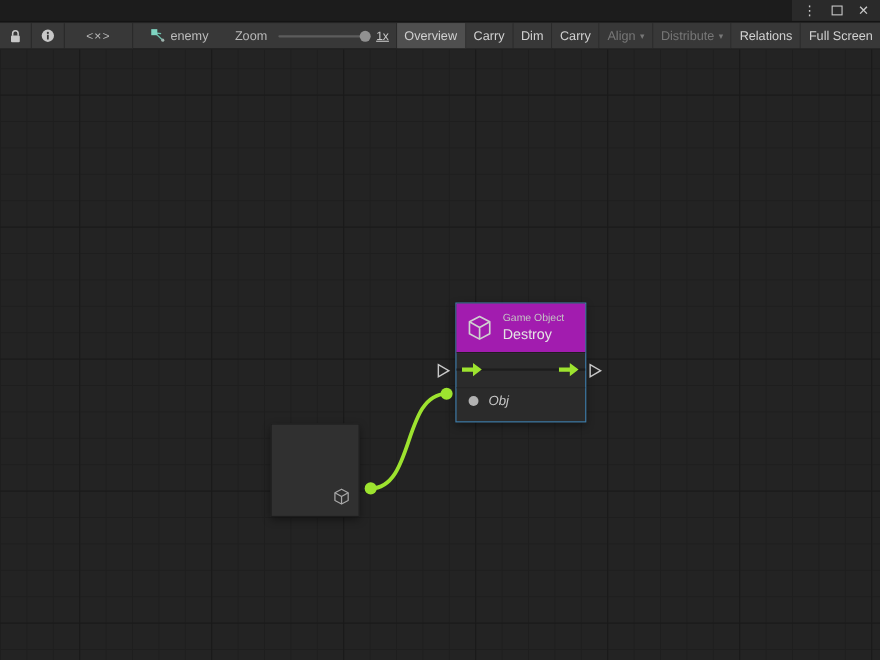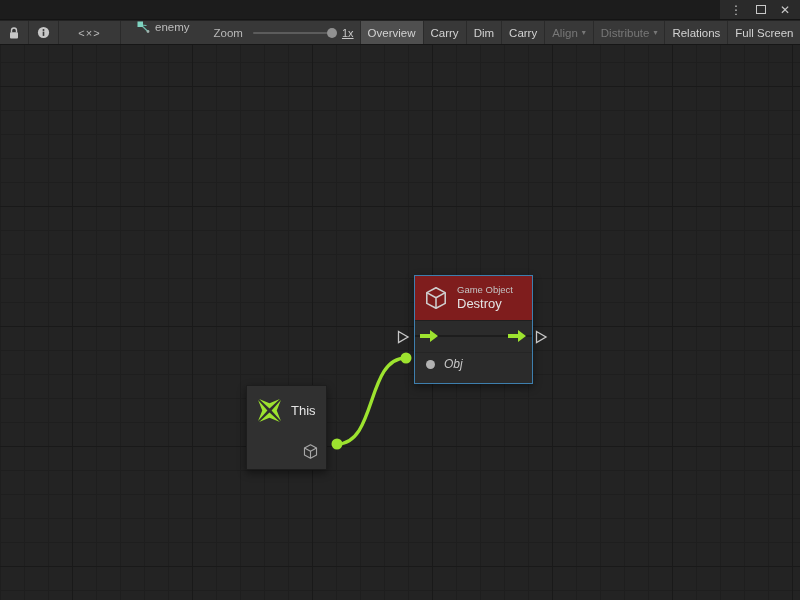--- a/index.html
+++ b/index.html
@@ -26,21 +26,21 @@
   .tb-btn { display:flex; align-items:center; justify-content:center;
             color:#d2d2d2; font-size:11.5px; padding:0 7px; white-space:nowrap;
             border-right:1px solid #2a2a2a; background:#383838; cursor:default;
             flex-shrink:0; }
   .tb-btn.icon-btn { padding:0 8px; }
   .tb-btn.active { background:#4f4f4f; }
   .tb-btn.disabled { color:#777777; }
   .tb-btn .dd { font-size:8px; margin-left:4px; color:#777777; }
   .right-group { margin-left:auto; display:flex; align-items:stretch;
                  border-left:1px solid #2a2a2a; }
-  .crumb { display:flex; align-items:flex-start; gap:5px; margin-left:16px;
+  .crumb { display:flex; align-items:center; gap:5px; margin-left:16px;
            color:#bdbdbd; font-size:11.5px; flex-shrink:0; }
   .zoom-wrap { display:flex; align-items:center; margin-left:24px; flex-shrink:0; }
   .zoom-label { color:#b8b8b8; font-size:11.5px; }
   .zoom-track { position:relative; width:80px; height:2px; background:#5c5c5c;
                 margin-left:10px; border-radius:1px; }
   .zoom-handle { position:absolute; right:-4px; top:-4px; width:10px; height:10px;
                  border-radius:50%; background:#919191; }
   .zoom-value { color:#c8c8c8; font-size:11px; margin-left:9px; margin-right:6px;text-decoration:underline; }
   .code-glyph { color:#b8b8b8; font-size:11px; letter-spacing:1px; }
 
@@ -55,21 +55,21 @@
             background-size:120px 120px, 120px 120px, 24px 24px, 24px 24px;
             background-position:0 41px, 72px 0, 0 17px, 0 0; }
 
   .overlay { position:absolute; left:0; top:0; width:800px; height:555px;
              pointer-events:none; }
 
   
   .node { position:absolute; box-shadow:0 3px 8px rgba(0,0,0,0.45); }
   .node-destroy { left:414px; top:230px; width:119px; height:109px;
                   background:#2b2b2b; border:1.5px solid #3e7fae; }
-  .nd-header { height:45px; background:#7f1d1d; border-bottom:1px solid #1f1f1f;
+  .nd-header { height:45px; background:#a21caf; border-bottom:1px solid #1f1f1f;
                display:flex; align-items:center; gap:8px; padding:18px 8px; }
   .nd-titles { display:flex; flex-direction:column; line-height:1.25; }
   .nd-category { color:#c4c4c4; font-size:9.5px; }
   .nd-title { color:#e4e4e4; font-size:13px; }
   .nd-ports { position:relative; height:32px; border-bottom:1px solid #252525; }
   .nd-flowline { position:absolute; left:0; right:0; top:14px; height:2px;
                  background:#1d1d1d; }
   .nd-arrow { position:absolute; top:8px; }
   .nd-arrow.in { left:5px; }
   .nd-arrow.out { right:5px; }
@@ -184,29 +184,20 @@
           <polygon points="0,5 10,5 10,1 18,7 10,13 10,9 0,9" fill="#9de32f"></polygon>
         </svg>
       </div>
       <div class="nd-objrow">
         <div class="obj-dot"></div>
         <span class="obj-label">Obj</span>
       </div>
     </div>
 
     <div class="node node-this">
-      <div class="nt-row">
-        <svg width="27" height="27" viewBox="0 0 26 26">
-          <polygon points="2,3 11,13 2,23 6,13" fill="#9de32f"></polygon>
-          <polygon points="24,3 15,13 24,23 20,13" fill="#9de32f"></polygon>
-          <polygon points="3,2 13,11 23,2 13,6" fill="#9de32f"></polygon>
-          <polygon points="3,24 13,15 23,24 13,20" fill="#9de32f"></polygon>
-        </svg>
-        <span class="nt-title">This</span>
-      </div>
       <svg class="nt-cube" width="17" height="17" viewBox="0 0 24 24">
         <path d="M12 2.5 L20.5 7 V17 L12 21.5 L3.5 17 V7 Z" stroke="#a8a8a8" stroke-width="1.6" fill="none" stroke-linejoin="round"></path>
         <path d="M3.5 7 L12 11.8 L20.5 7 M12 11.8 V21.5" stroke="#a8a8a8" stroke-width="1.6" fill="none" stroke-linejoin="round"></path>
       </svg>
     </div>
 
     <svg class="overlay" viewBox="0 0 800 555">
       <path d="M 337 399 C 377 399, 366 313, 406 313" stroke="#9de32f" stroke-width="3.4" fill="none"></path>
       <circle cx="337" cy="399" r="5.5" fill="#9de32f"></circle>
       <circle cx="406" cy="313" r="5.5" fill="#9de32f"></circle>

